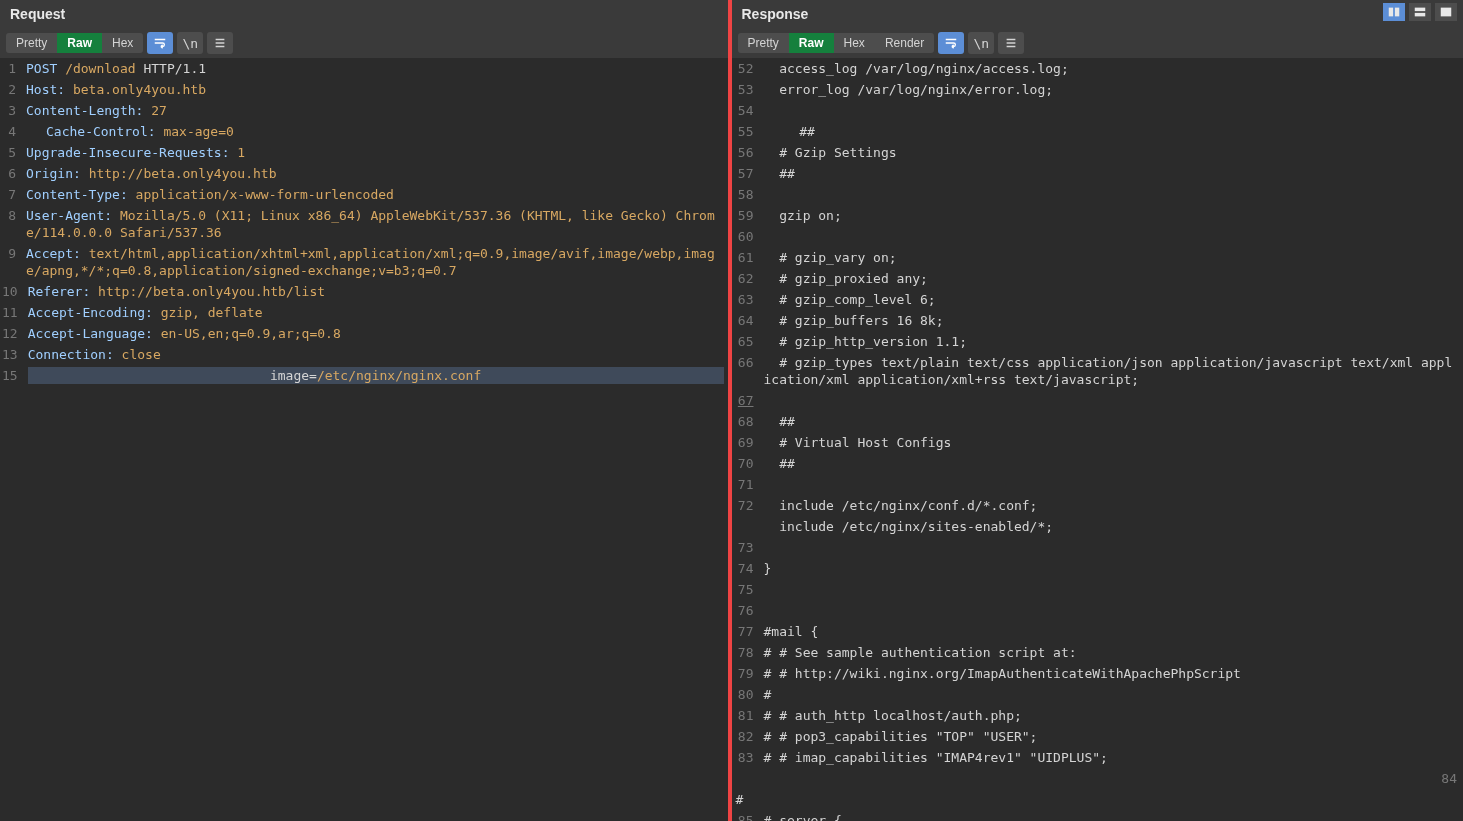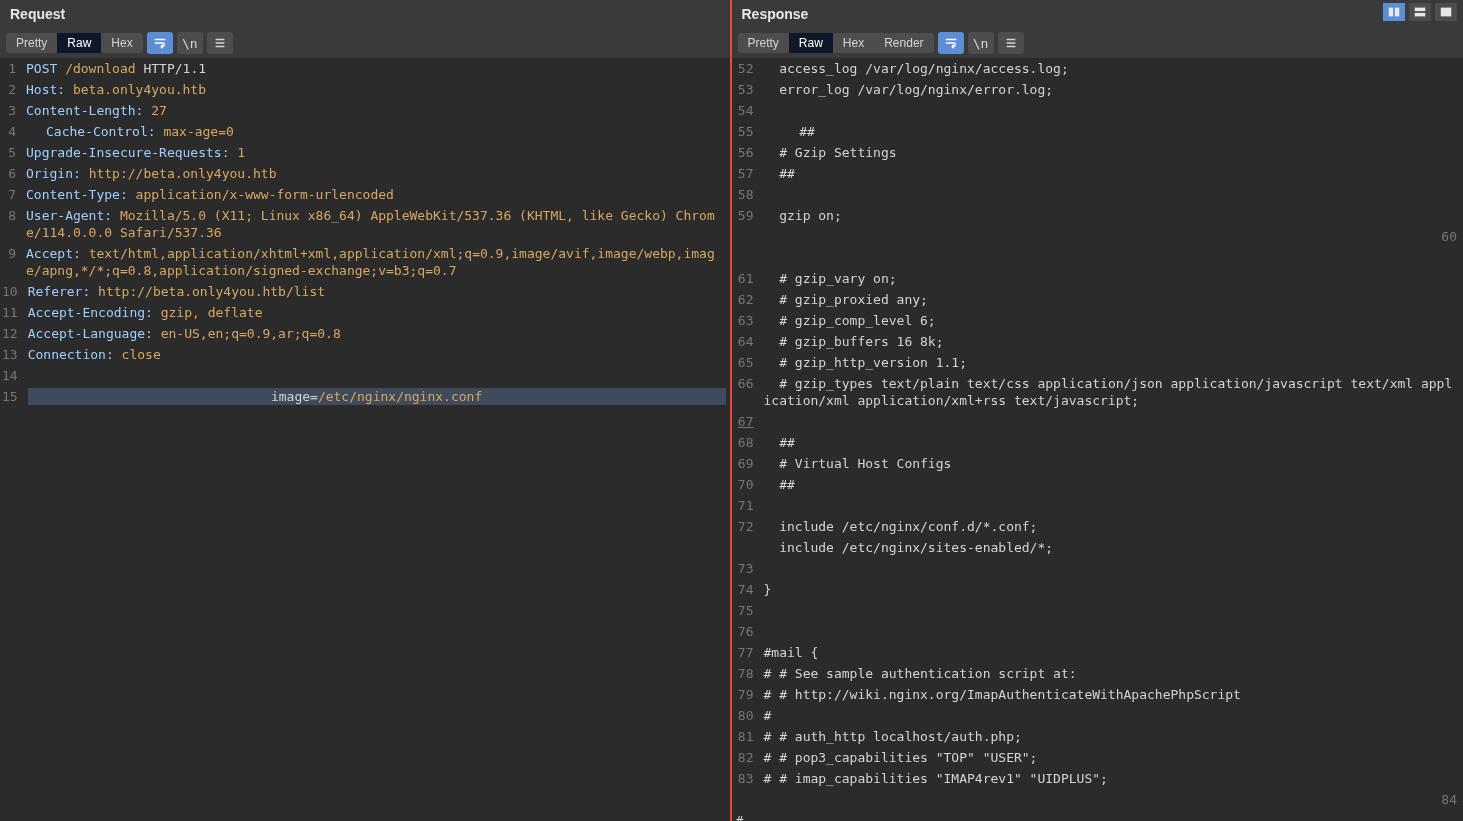--- a/index.html
+++ b/index.html
@@ -11,21 +11,21 @@
     width: 1463px;
     height: 821px;
     overflow: hidden;
     display: flex;
   }
   .pane {
     display: flex;
     flex-direction: column;
     height: 100%;
   }
-  .pane.request { width: 50%; border-right: 2px solid #ef4444;}
+  .pane.request { width: 50%; border-right: 4px solid #ef4444;}
   .pane.response { width: 50%; }
   .pane-header {
     background: #3a3a3a;
     padding: 6px 10px;
     font-family: sans-serif;
     font-weight: bold;
     font-size: 14px;
     color: #e8e8e8;
     position: relative;
   }
@@ -59,21 +59,21 @@
     border-radius: 3px;
     overflow: hidden;
   }
   .tab {
     padding: 3px 10px;
     font-family: sans-serif;
     font-size: 12px;
     color: #d4d4d4;
     cursor: pointer;
   }
-  .tab.active { background: #0f172a; color: #fff; }
+  .tab.active { background: #15803d; color: #fff; font-weight: bold; }
   .tool-btn {
     width: 26px;
     height: 22px;
     background: #4d4d4d;
     border-radius: 3px;
     display: flex;
     align-items: center;
     justify-content: center;
     color: #d4d4d4;
     cursor: pointer;
@@ -187,24 +187,20 @@
       </div>
       <div style="display: flex;">
         <div class="gutter" style="min-width: 22px;">12</div>
         <div class="code" style="flex: 1 1 0%;"><span class="hdrname">Accept-Language:</span> <span class="val">en-US,en;q=0.9,ar;q=0.8</span></div>
       </div>
       <div style="display: flex;">
         <div class="gutter" style="min-width: 22px;">13</div>
         <div class="code" style="flex: 1 1 0%;"><span class="hdrname">Connection:</span> <span class="val">close</span></div>
       </div>
       <div style="display: flex;">
-        <div class="gutter" style="min-width: 22px;">14</div>
-        <div class="code" style="flex: 1 1 0%;">&nbsp;</div>
-      </div>
-      <div style="display: flex;">
         <div class="gutter" style="min-width: 22px;">15</div>
         <div class="code" style="flex: 1 1 0%; text-align: center;"><span class="hl"><span>image</span>=<span class="path">/etc/nginx/nginx.conf</span></span></div>
       </div>
     </div>
 </div>
 
 <div class="pane response">
   <div class="pane-header">
     <span>Response</span>
     <div class="header-icons">
@@ -272,21 +268,21 @@
         <div class="code" style="flex: 1 1 0%;">  ##</div>
       </div>
       <div style="display: flex;">
         <div class="gutter" style="min-width: 28px;">58</div>
         <div class="code" style="flex: 1 1 0%;"> </div>
       </div>
       <div style="display: flex;">
         <div class="gutter" style="min-width: 28px;">59</div>
         <div class="code" style="flex: 1 1 0%;">  gzip on;</div>
       </div>
-      <div style="display: flex; flex-direction: column;">
+      <div style="display: flex;">
         <div class="gutter" style="min-width: 28px;">60</div>
         <div class="code" style="flex: 1 1 0%;"> </div>
       </div>
       <div style="display: flex;">
         <div class="gutter" style="min-width: 28px;">61</div>
         <div class="code" style="flex: 1 1 0%;">  # gzip_vary on;</div>
       </div>
       <div style="display: flex;">
         <div class="gutter" style="min-width: 28px;">62</div>
         <div class="code" style="flex: 1 1 0%;">  # gzip_proxied any;</div>

